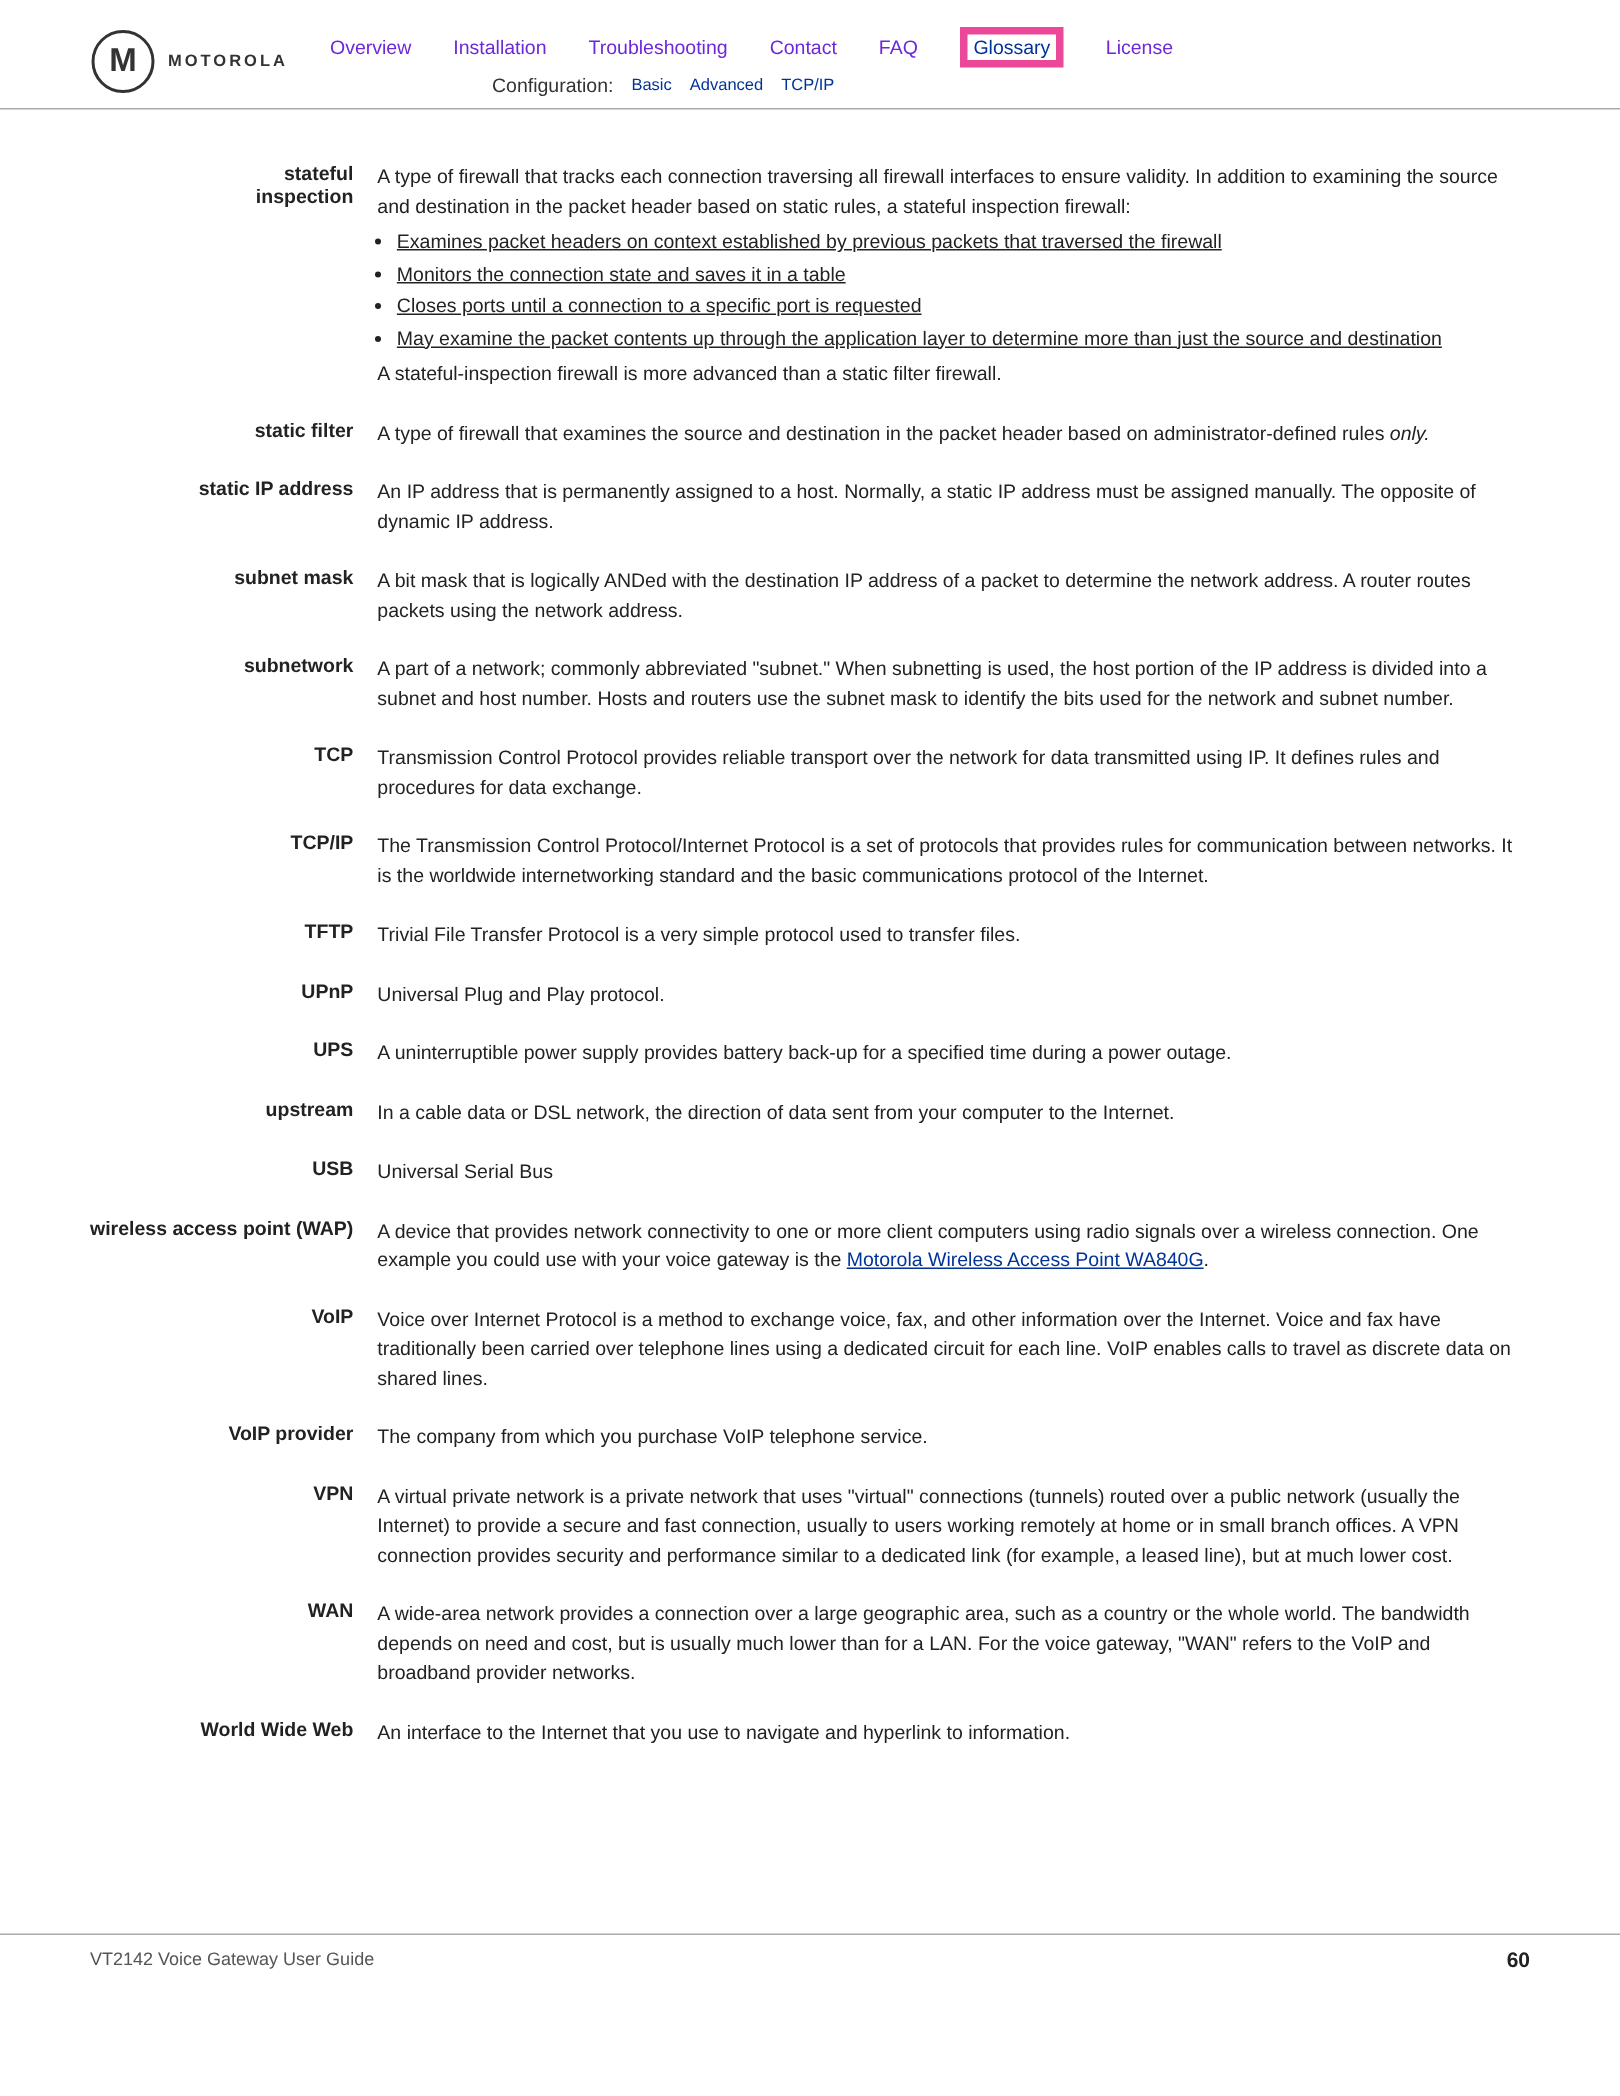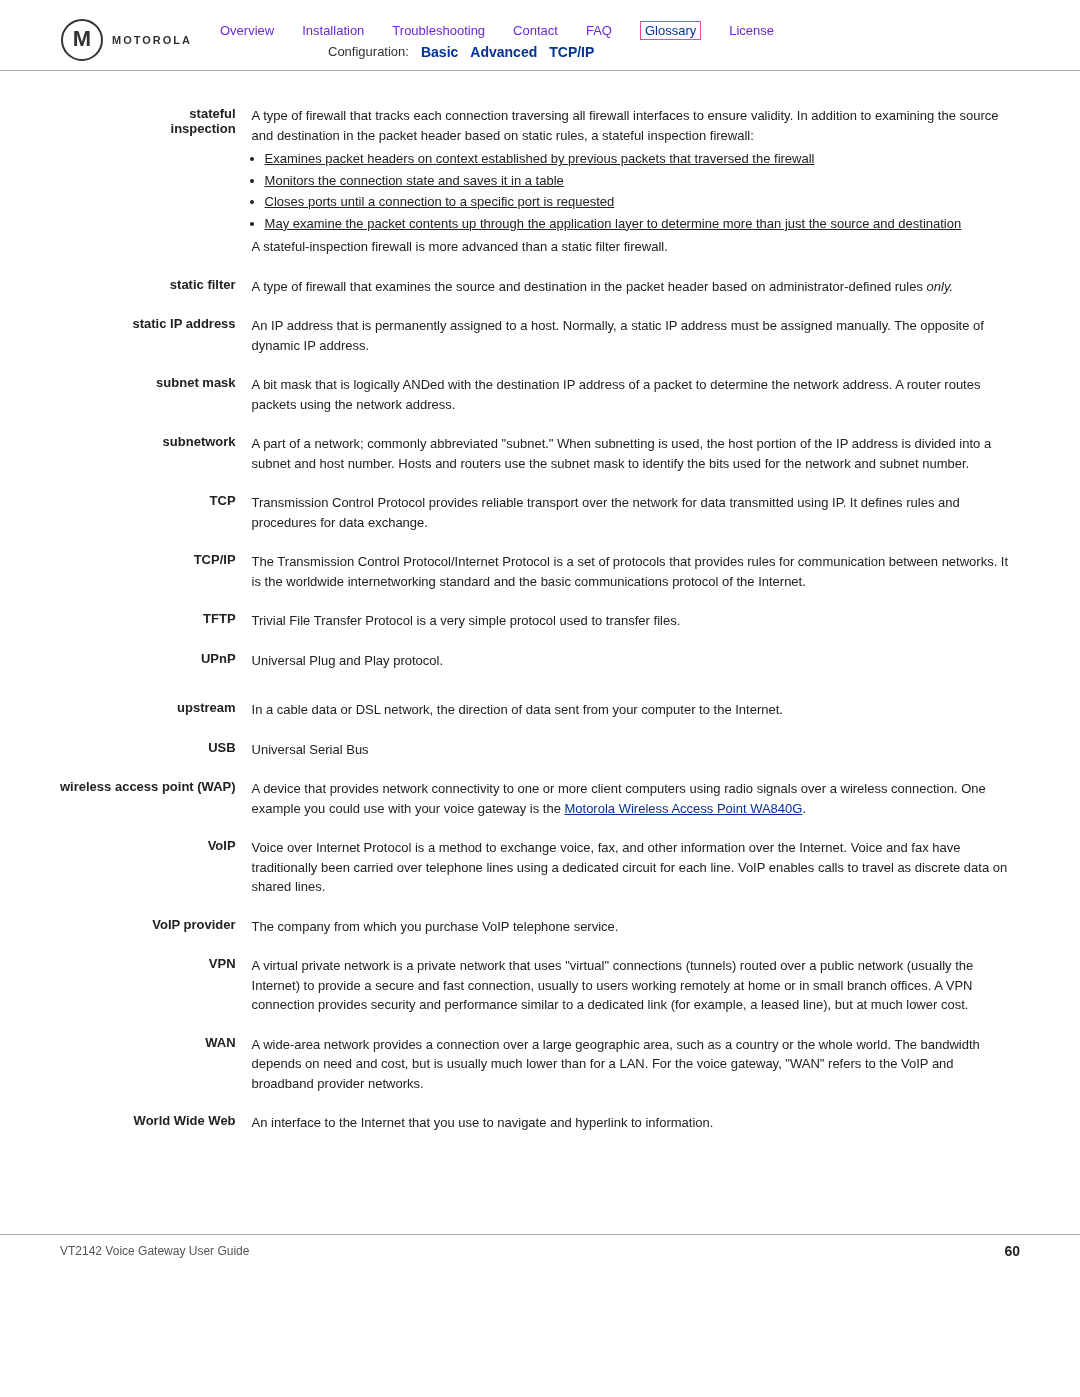--- a/index.html
+++ b/index.html
@@ -54,35 +54,34 @@
       margin-top: 4px;
       padding-left: 108px;
     }
     .nav-link {
       font-size: 13px;
       color: #6d28d9;
       text-decoration: none;
       cursor: pointer;
     }
     .nav-link.active-box {
-      border: 1px solid #ec4899;
+      border: 5px solid #ec4899;
       padding: 1px 4px;
       color: #003399;
     }
     .nav-label {
       font-size: 13px;
       color: #333;
       font-weight: normal;
     }
     .nav-sub-link {
-      font-size: 14px;
+      font-size: 11px;
       color: #003399;
       text-decoration: none;
       cursor: pointer;
-      font-weight: bold;
     }
 
     
     .main-content {
       padding: 30px 60px 40px 60px;
     }
 
     
     .glossary-table {
       width: 100%;
@@ -119,21 +118,21 @@
       color: #003399;
       text-decoration: underline;
     }
     .row-spacer td { height: 8px; }
 
     
     .footer {
       position: relative;
       padding: 8px 60px;
       border-top: 1px solid #aaa;
-      margin-top: 56px;
+      margin-top: 80px;
       display: flex;
       justify-content: space-between;
       align-items: center;
     }
     .footer-text {
       font-size: 12px;
       color: #555;
     }
     .footer-page {
       font-size: 14px;
@@ -275,20 +274,26 @@
         <td class="term-cell">UPnP</td>
         <td class="def-cell">
           Universal Plug and Play protocol.
         </td>
       </tr>
       <tr class="row-spacer">
           <td></td>
           <td></td>
         </tr>
 
+      <tr>
+        <td class="term-cell">UPS</td>
+        <td class="def-cell">
+          A uninterruptible power supply provides battery back-up for a specified time during a power outage.
+        </td>
+      </tr>
       <tr class="row-spacer">
           <td></td>
           <td></td>
         </tr>
 
       <tr>
         <td class="term-cell">upstream</td>
         <td class="def-cell">
           In a cable data or DSL network, the direction of data sent from your computer to the Internet.
         </td>

